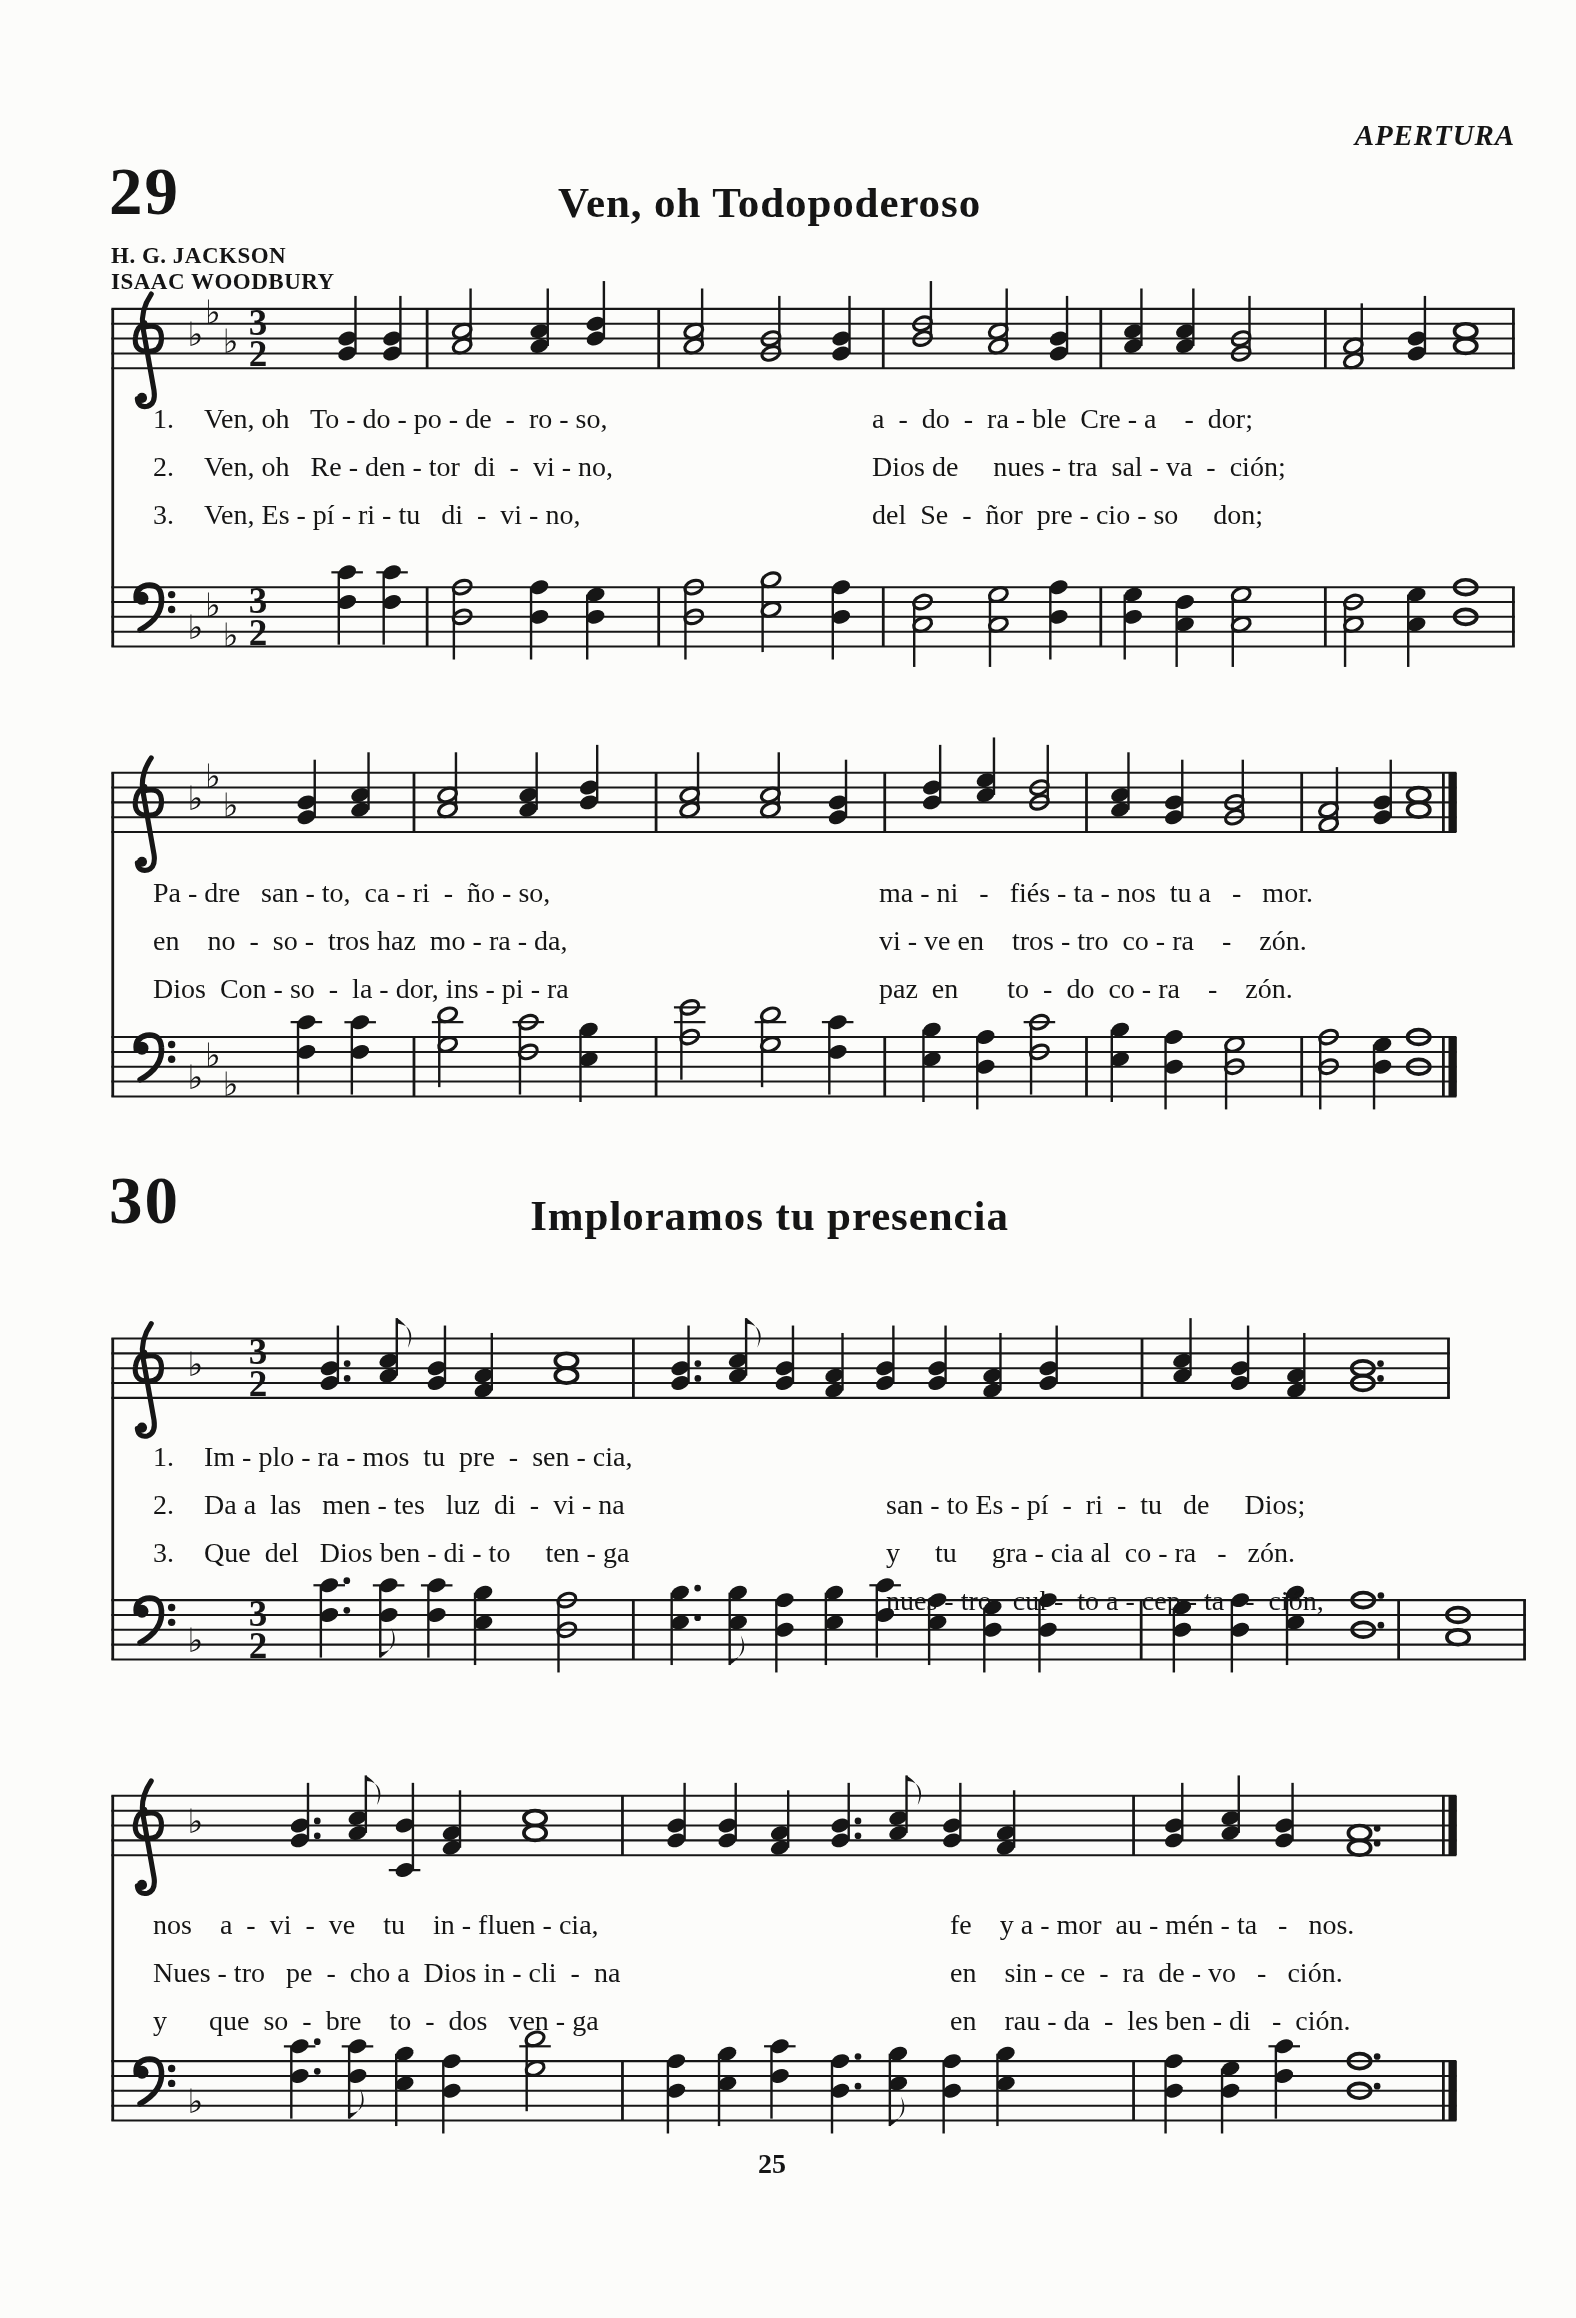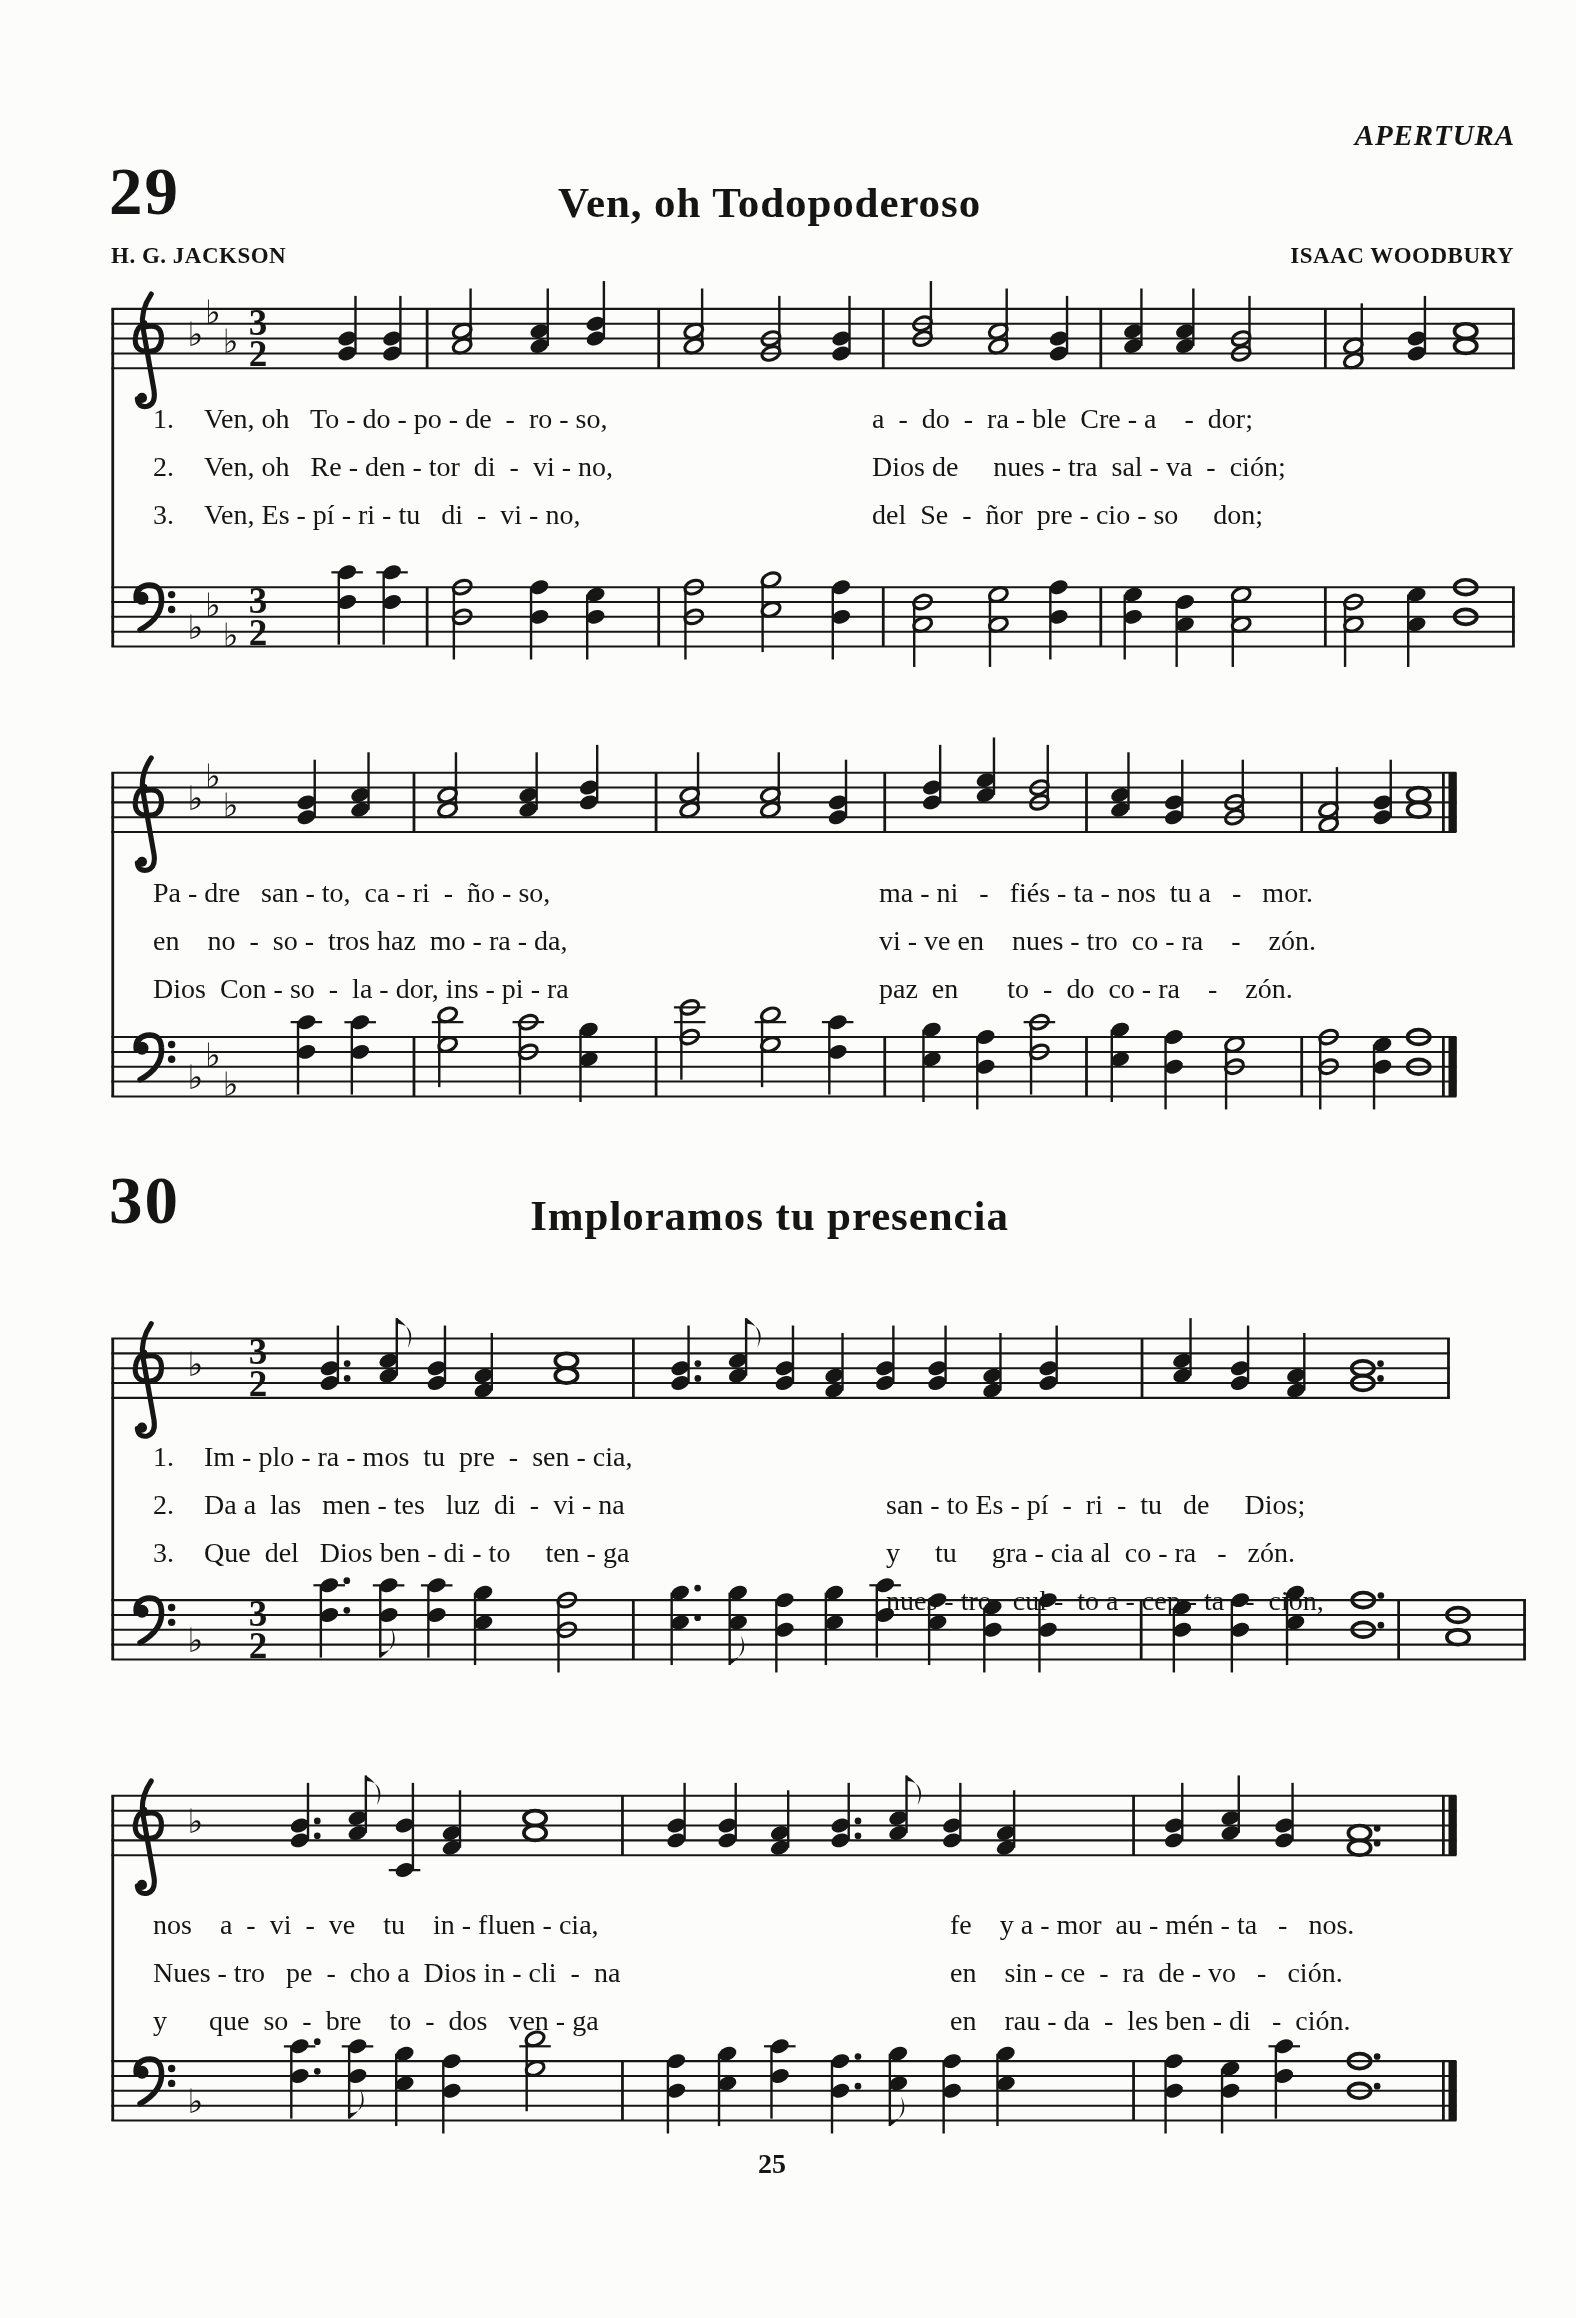--- a/index.html
+++ b/index.html
@@ -4,21 +4,21 @@
 <style>
   html,body{margin:0;padding:0;background:#ddddd8;}
   .page{position:relative;width:1577px;height:2319px;background:#fcfcfa;
         font-family:"Liberation Serif",serif;color:#151515;overflow:hidden;}
   #music-canvas{position:absolute;left:0;top:0;z-index:1;}
   .txt{position:absolute;z-index:2;}
   .running-head{top:119px;right:62px;font-style:italic;font-weight:bold;font-size:29px;letter-spacing:0.9px;}
   .hymn-number{left:109px;font-size:67px;font-weight:bold;line-height:1;letter-spacing:1.9px;}
   .hymn-title{left:0;width:1443px;text-align:center;font-weight:bold;font-size:43px;letter-spacing:0.9px;margin-left:48px;}
   .credits{left:111px;width:1403px;display:flex;justify-content:space-between;
-           font-weight:bold;font-size:23px;letter-spacing:0.5px;}
+           font-weight:bold;font-size:23px;letter-spacing:0.5px;flex-direction:column;}
   .lyrics-block{left:111px;width:1419px;}
   .lyric-row{position:relative;height:48px;font-size:28px;}
   .lyric-row span{white-space:pre;}
   .vnum{position:absolute;left:42px;}
   .has-num .lphrase{position:absolute;left:93px;}
   .no-num  .lphrase{position:absolute;left:42px;}
   .rphrase{position:absolute;}
   .b29t .rphrase{left:761px;text-align:right;} .b29b .rphrase{left:768px;}
   .b30t .rphrase{left:775px;margin-top:48px;} .b30b .rphrase{left:839px;}
   .page-number{top:2148px;left:0;width:1544px;text-align:center;font-weight:bold;font-size:28px;}
@@ -642,21 +642,21 @@
     </div>
   </div>
 
   <div class="txt lyrics-block no-num b29b" style="top:877px">
     <div class="lyric-row">
       <span class="lphrase">Pa - dre   san - to,  ca - ri  -  ño - so,</span>
       <span class="rphrase">ma - ni   -   fiés - ta - nos  tu a   -   mor.</span>
     </div>
     <div class="lyric-row">
       <span class="lphrase">en    no  -  so -  tros haz  mo - ra - da,</span>
-      <span class="rphrase">vi - ve en    nues - tro  co - ra    -    zón.</span>
+      <span class="rphrase">vi - ve en    tros - tro  co - ra    -    zón.</span>
     </div>
     <div class="lyric-row">
       <span class="lphrase">Dios  Con - so  -  la - dor, ins - pi - ra</span>
       <span class="rphrase">paz  en       to  -  do  co - ra    -    zón.</span>
     </div>
   </div>
 
   <div class="txt hymn-number" style="top:1167px">30</div>
   <div class="txt hymn-title" style="top:1191px">Imploramos tu presencia</div>
 

